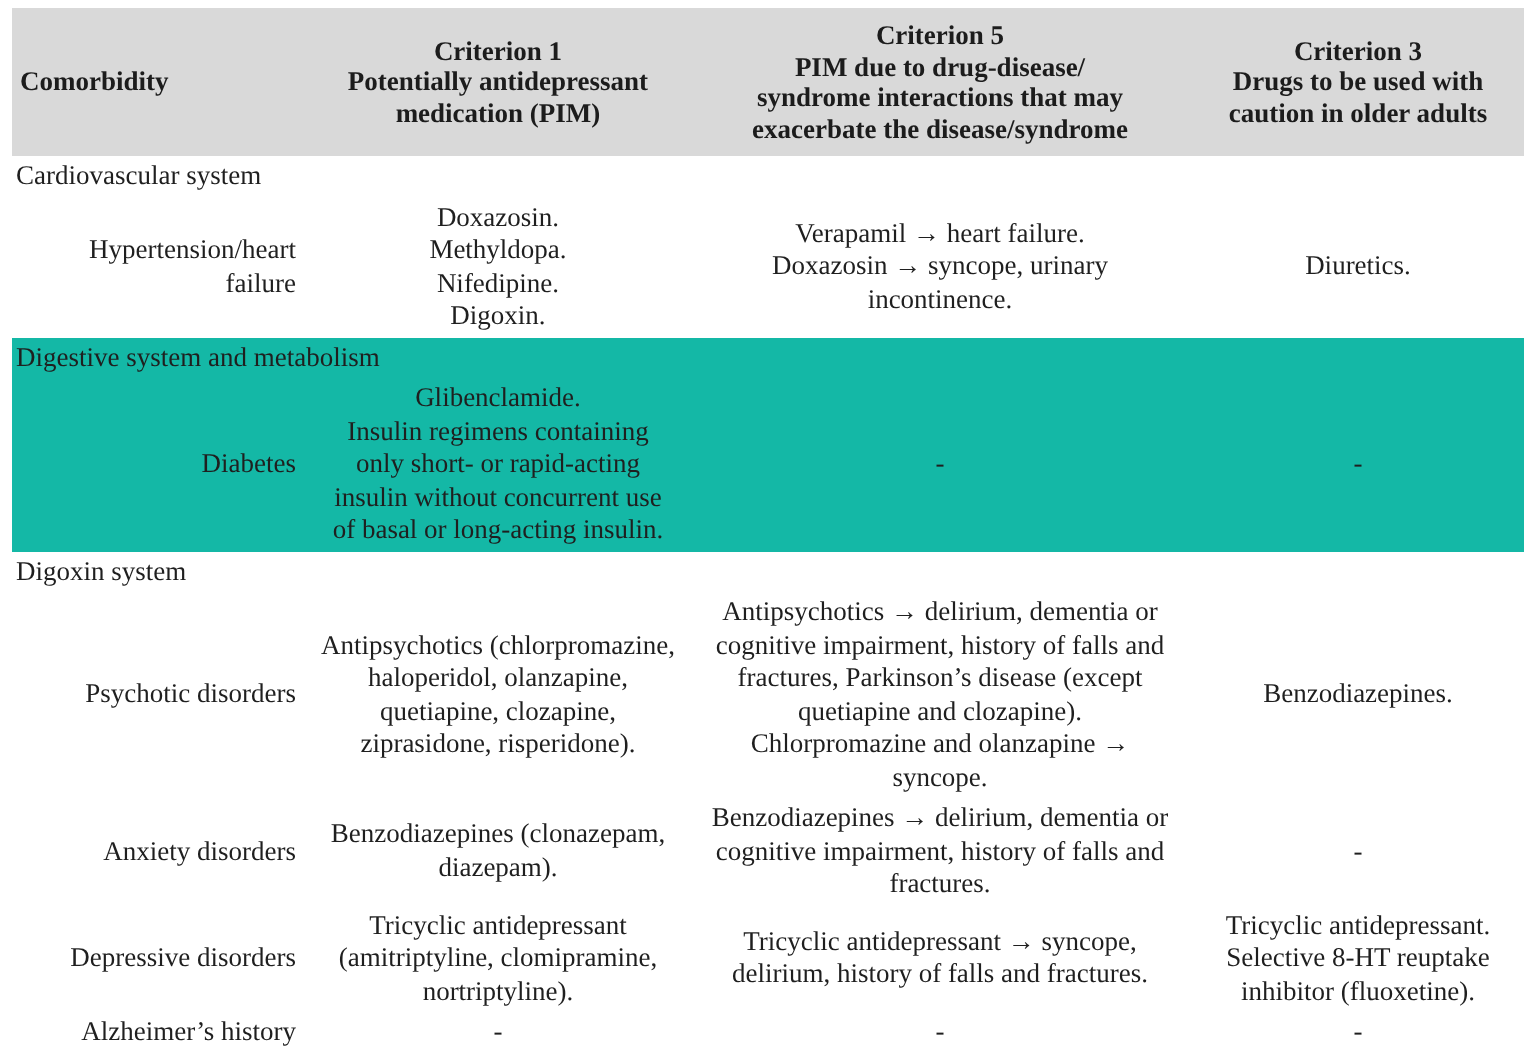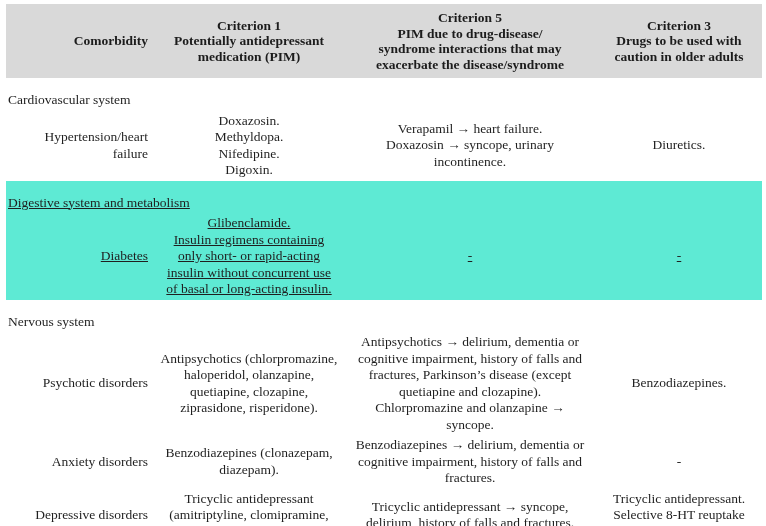--- a/index.html
+++ b/index.html
@@ -34,45 +34,45 @@
     background: #d9d9d9;
     font-weight: bold;
     font-size: 13.5px;
     line-height: 15.5px;
     vertical-align: middle;
     padding: 6px 6px;
     text-align: center;
     color: #1c1c1c;
   }
   thead th.comorbidity-head {
-    text-align: right;
+    text-align: left;
     padding-left: 4px;
   }
   .head-sub { white-space: pre-line; font-weight: bold; }
 
   tbody td {
     font-size: 13.5px;
     line-height: 16.5px;
     vertical-align: middle;
     padding: 2px 6px;
     text-align: center;
     white-space: pre-line;
   }
   tr.section-row td {
     text-align: left;
-    padding: 14px 2px 2px 2px;
+    padding: 2px 2px 2px 2px;
     font-size: 13.5px;
   }
   tr.data-row td.comorbidity-cell {
     text-align: right;
     padding-left: 6px;
     text-indent: 16px;
     white-space: normal;
   }
-  tr.shaded td { background: #5eead4; text-decoration: underline; }
+  tr.shaded td { background: #14b8a6; }
 </style>
 </head>
 <body>
 
 <div class="table-wrap">
   <table>
     <colgroup>
       <col class="c1">
         <col class="c2">
         <col class="c3">
@@ -117,21 +117,21 @@
           <td colspan="4">Digestive system and metabolism</td>
         </tr>
         <tr class="shaded data-row">
           <td class="comorbidity-cell">Diabetes</td>
           <td>Glibenclamide.
 Insulin regimens containing only short- or rapid-acting insulin without concurrent use of basal or long-acting insulin.</td>
           <td>-</td>
           <td>-</td>
         </tr>
         <tr class="section-row">
-          <td colspan="4">Nervous system</td>
+          <td colspan="4">Digoxin system</td>
         </tr>
         <tr class="data-row">
           <td class="comorbidity-cell">Psychotic disorders</td>
           <td>Antipsychotics (chlorpromazine, haloperidol, olanzapine, quetiapine, clozapine, ziprasidone, risperidone).</td>
           <td>Antipsychotics → delirium, dementia or cognitive impairment, history of falls and fractures, Parkinson’s disease (except quetiapine and clozapine).
 Chlorpromazine and olanzapine → syncope.</td>
           <td>Benzodiazepines.</td>
         </tr>
         <tr class="data-row">
           <td class="comorbidity-cell">Anxiety disorders</td>

